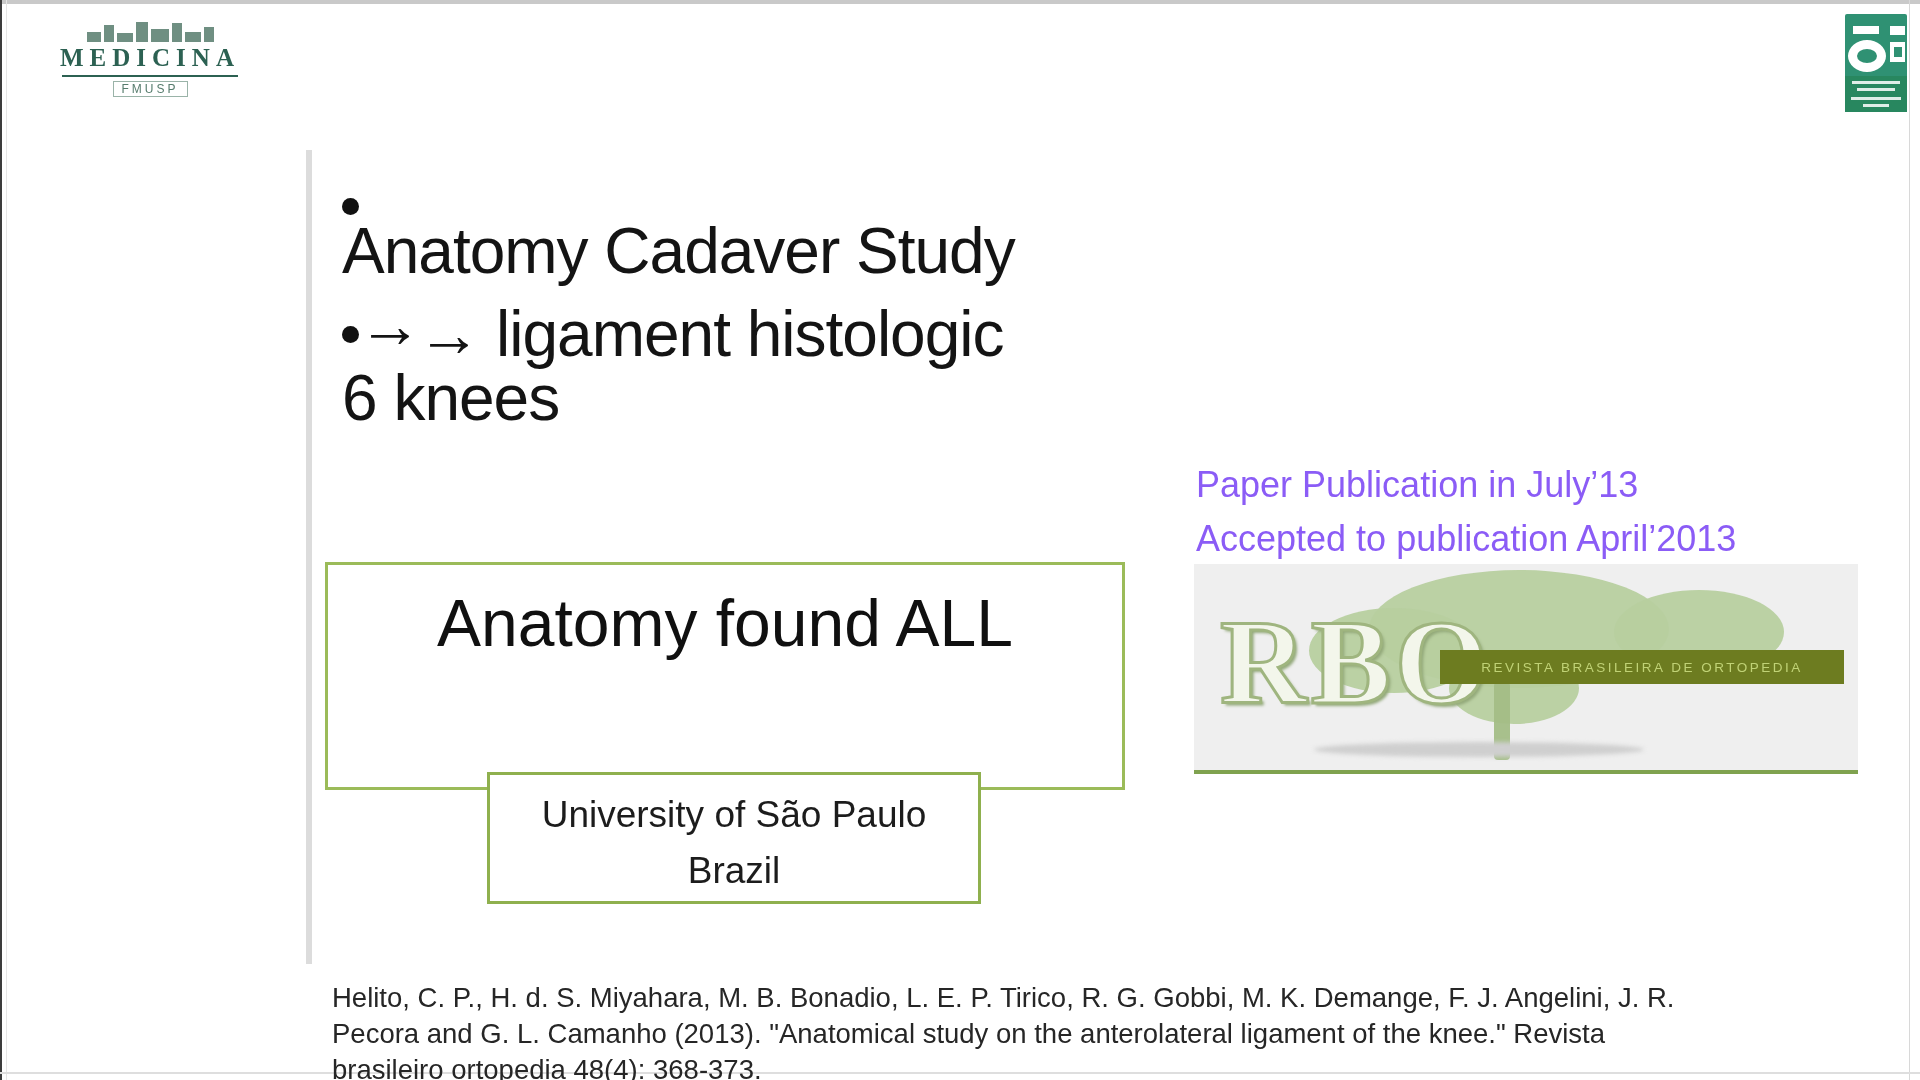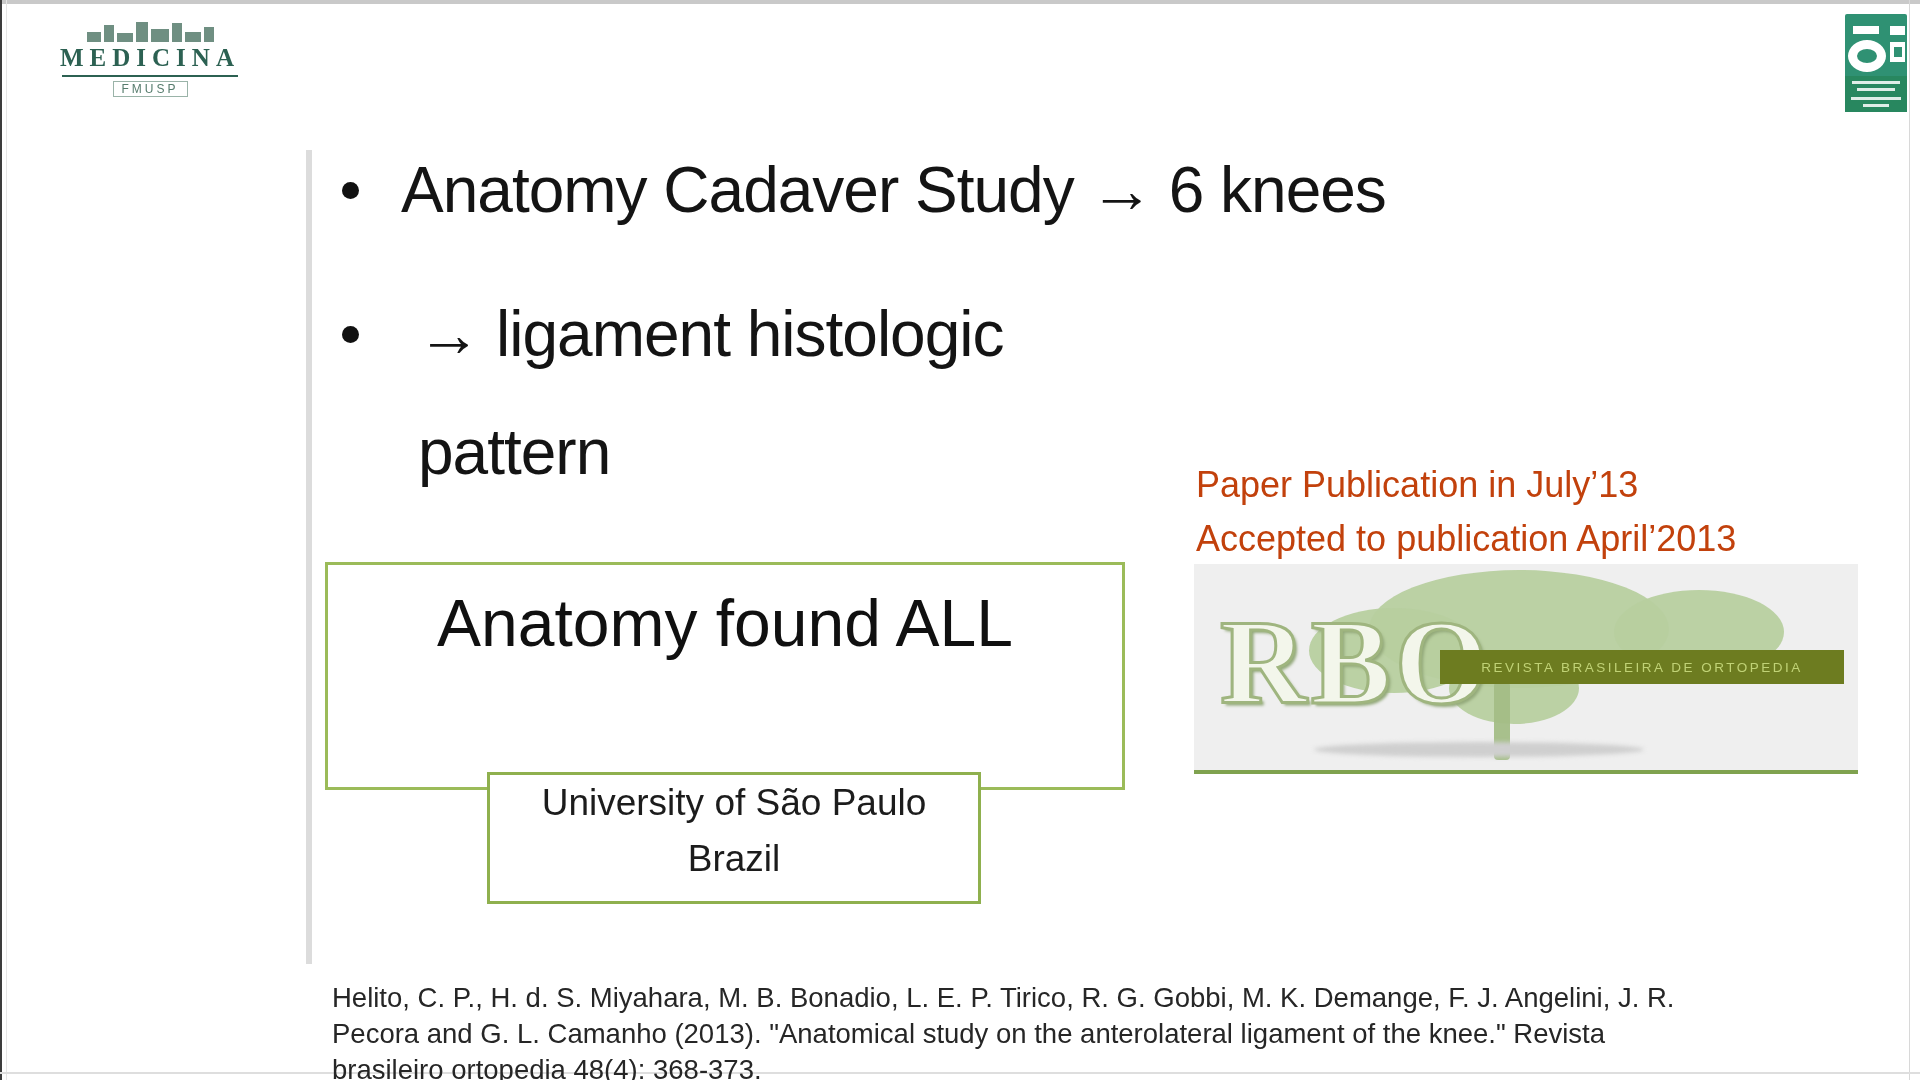--- a/index.html
+++ b/index.html
@@ -48,32 +48,32 @@
   .title{position:absolute;left:250px;right:28px;top:26px;text-align:center;
     font-size:64px;font-variant:small-caps;letter-spacing:1px;color:#161616;}
 
   
   .vrule{position:absolute;left:306px;top:150px;width:6px;height:814px;background:#dcdcdc;}
 
   
   .bullet-row{position:absolute;display:flex;align-items:flex-start;font-size:64px;line-height:1.15;letter-spacing:-1px;white-space:nowrap;color:#141414;}
   .dot{width:17px;height:17px;border-radius:50%;background:#111;margin:28px 42px 0 0;flex:none;}
   .arrow{font-weight:bold;margin:0 16px;}
-  #bullet1{left:342px;top:154px;}
+  #bullet1{left:342px;top:170px;flex-direction:column;}
   #bullet2{left:342px;top:298px;}
   #bullet2cont{left:418px;top:416px;}
 
   
-  .publication{position:absolute;left:1196px;top:458px;font-size:36px;line-height:1.5;color:#c2410c;white-space:nowrap;}
+  .publication{position:absolute;left:1196px;top:458px;font-size:36px;line-height:1.5;color:#8b5cf6;white-space:nowrap;}
 
   
   .authors-box{position:absolute;left:325px;top:562px;width:800px;height:228px;border:3px solid #9bbb59;background:#ffffff;
     text-align:center;font-size:66px;line-height:1.66;color:#101010;box-sizing:border-box;padding-top:4px;z-index:2;}
   .univ-box{position:absolute;left:487px;top:772px;width:494px;height:132px;border:3px solid #8fb04e;background:#ffffff;
-    text-align:center;font-size:37px;line-height:1.5;color:#1c1c1c;box-sizing:border-box;z-index:5;}
+    text-align:center;font-size:37px;line-height:1.5;color:#1c1c1c;box-sizing:border-box;padding-top:12px;z-index:5;}
 
   
   .rbo{position:absolute;left:1194px;top:564px;width:664px;height:206px;background:#efefef;border-bottom:4px solid #7fa24f;overflow:hidden;z-index:1;}
   .tree em{position:absolute;background:#b7cf9f;border-radius:50%;opacity:.95;}
   .tree em:nth-child(1){left:175px;top:6px;width:300px;height:118px;}
   .tree em:nth-child(2){left:115px;top:44px;width:170px;height:85px;}
   .tree em:nth-child(3){left:420px;top:26px;width:170px;height:84px;}
   .tree em:nth-child(4){left:255px;top:88px;width:130px;height:72px;}
   .tree em:nth-child(5){left:300px;top:118px;width:16px;height:78px;border-radius:4px;background:#a3bd86;}
   .tree-shadow{position:absolute;left:120px;top:178px;width:330px;height:15px;background:#cfcfcf;border-radius:50%;filter:blur(2px);}
@@ -134,23 +134,20 @@
     <span class="dot"></span>
     <span>Anatomy Cadaver Study</span>
     <span class="arrow">→</span>
     <span>6 knees</span>
   </div>
   <div class="bullet-row" id="bullet2">
     <span class="dot"></span>
     <span class="arrow">→</span>
     <span>ligament histologic</span>
   </div>
-  <div class="bullet-row" id="bullet2cont">
-    <span>pattern</span>
-  </div>
 
   <div class="publication">
     <div>Paper Publication in July’13</div>
     <div>Accepted to publication April’2013</div>
   </div>
 
   <div class="authors-box">
     <div>Anatomy found ALL</div>
   </div>
 

